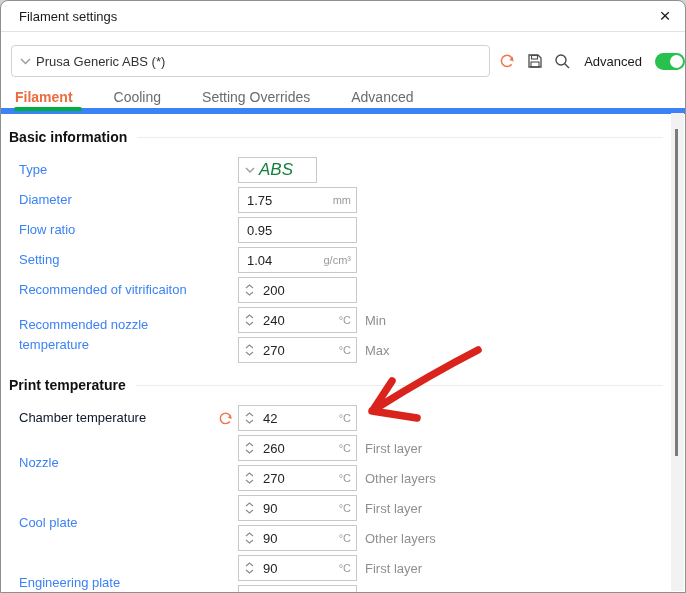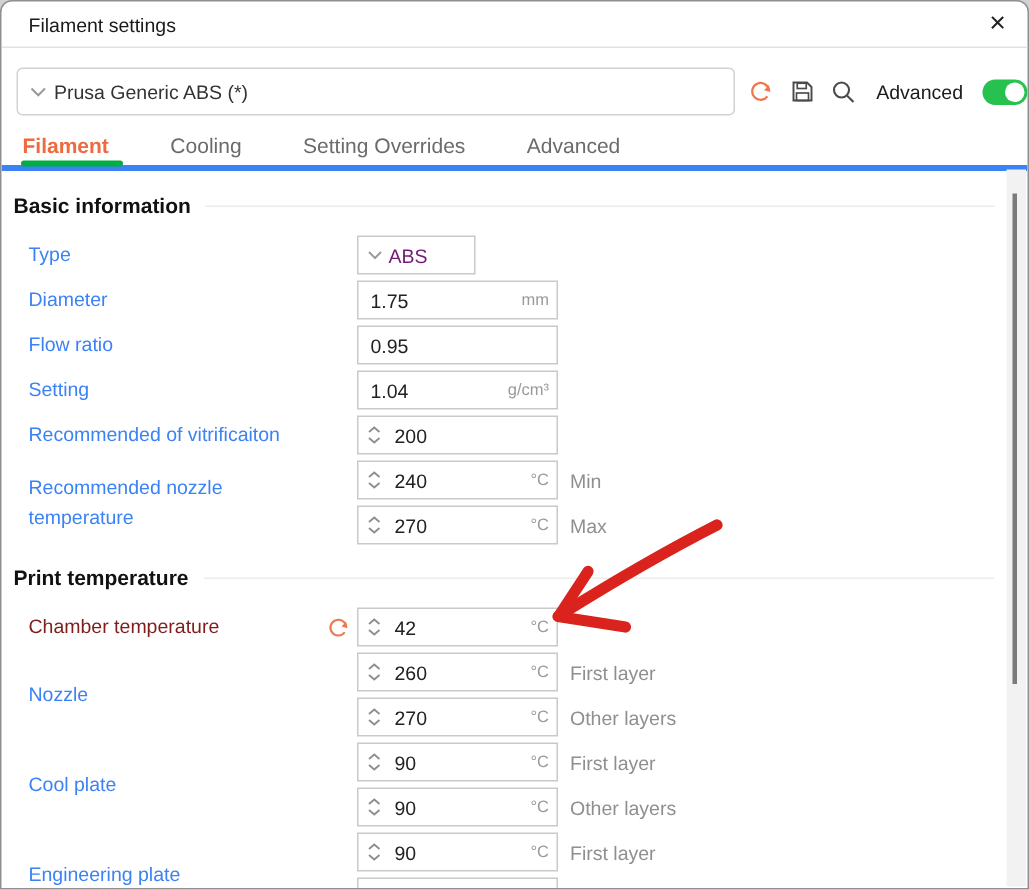--- a/index.html
+++ b/index.html
@@ -16,40 +16,40 @@
   .presetbar { display:flex; align-items:center; padding:13px 0 12px 10px;justify-content:center; }
   .combo { width:499px; height:32px; border:1px solid #d2d2d2; border-radius:4px; display:flex; align-items:center; background:#fff; }
   .combo .chev { margin:0 5px 0 8px; display:flex; }
   .combo .combo-value { font-size:13px; color:#333; }
   .preset-icons { display:flex; align-items:center; margin-left:8px; gap:11px; }
   .icon16 { width:17px; height:17px; display:flex; align-items:center; justify-content:center; }
   .advanced-label { font-size:13px; color:#1a1a1a; margin:0 2px 0 2px; }
   .toggle { width:30px; height:17px; background:#26c14f; border-radius:9px; position:relative; }
   .toggle .knob { position:absolute; right:2px; top:2px; width:13px; height:13px; border-radius:50%; background:#fff; }
   
-  .tabs { display:flex; align-items:flex-start; height:25px; border-bottom:4px solid #3b82f6; padding-left:14px; }
+  .tabs { display:flex; align-items:flex-start; height:25px; border-bottom:6px solid #3b82f6; padding-left:14px; }
   .tab { font-size:14px; color:#6b6b6b; margin-right:41px; padding-bottom:6px; position:relative; cursor:pointer; white-space:nowrap; }
   .tab.active { color:#ed6b3f; font-weight:bold; }
   .tab.active::after { content:""; position:absolute; left:-1px; right:-9px; bottom:0; height:4px; border-radius:2px; background:#00ae42; }
   
   .content { position:relative; }
   .section-header { display:flex; align-items:center; margin:13px 0 10px 8px; height:20px; }
   .section-header.second { margin-top:12px; }
   .section-title { font-size:14px; font-weight:bold; color:#111; white-space:nowrap; }
   .section-line { flex:1; height:1px; background:#ececec; margin:0 22px 0 10px; }
   .row-group { display:flex; margin:0 0 4px 18px; }
   .group-label { width:219px; display:flex; align-items:center; font-size:13px; color:#3b82f6; line-height:1.55; padding-right:40px; }
   .group-label.with-revert { justify-content:space-between; padding-right:4px; }
-  .group-label.modified { color:#7f1d1d; }
+  .group-label.modified { color:#0f172a; }
   .rows { display:flex; flex-direction:column; gap:4px; }
   .ctl-row { display:flex; align-items:center; height:26px; }
-  .spinbox, .textbox { width:134px; height:26px; border:1px solid #c9c9c9; background:#fff; display:flex; align-items:center; }
+  .spinbox, .textbox { width:119px; height:26px; border:1px solid #c9c9c9; background:#fff; display:flex; align-items:center; }
   .dropdown { width:79px; height:26px; border:1px solid #c9c9c9; background:#fff; display:flex; align-items:center; cursor:pointer; }
   .dropdown .chev { margin:0 4px 0 6px; display:flex; }
-  .dd-value { font-size:13px; color:#701a75; }
+  .dd-value { font-size:17px; color:#15803d;font-style:italic; }
   .spin-arrows { width:17px; display:flex; flex-direction:column; align-items:center; gap:2px; padding-left:4px; cursor:pointer; }
   .value { flex:1; font-size:13px; color:#222; padding-left:7px; white-space:nowrap; }
   .textbox .value { padding-left:8px; }
   .unit { font-size:11px; color:#9a9a9a; padding-right:5px; white-space:nowrap; }
   .suffix { margin-left:8px; font-size:13px; color:#8f8f8f; white-space:nowrap; }
   
   .scrollbar { position:absolute; top:112px; right:1px; bottom:1px; width:13px; background:#f2f2f2; }
   .scroll-thumb { position:absolute; left:4px; top:16px; width:3px; height:327px; background:#7b7b7b; }
   
   .anno-arrow { position:absolute; left:350px; top:340px; width:140px; height:90px; pointer-events:none; z-index:6; }

